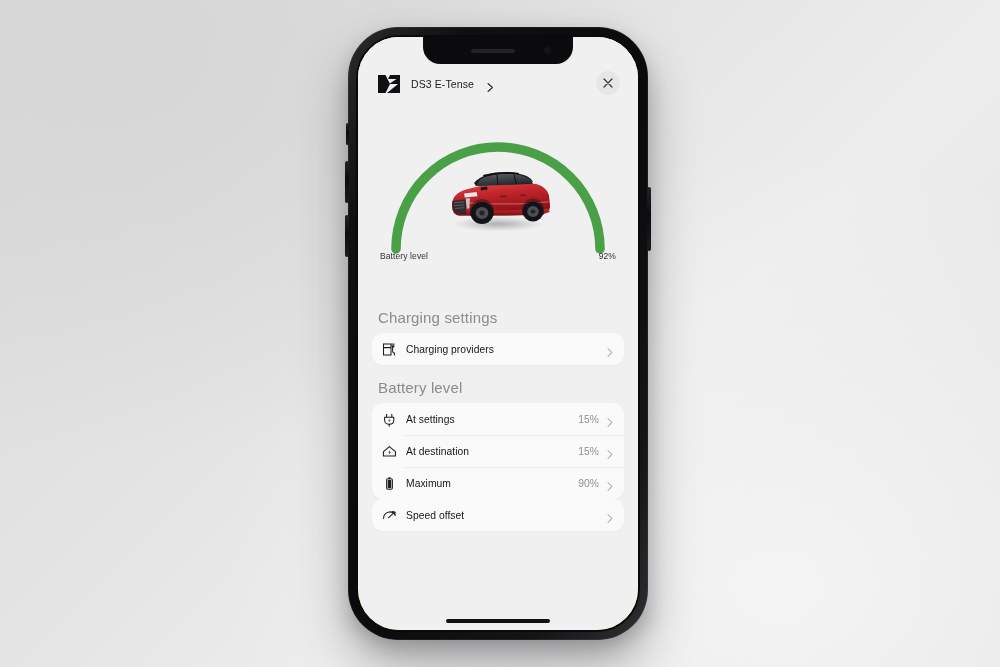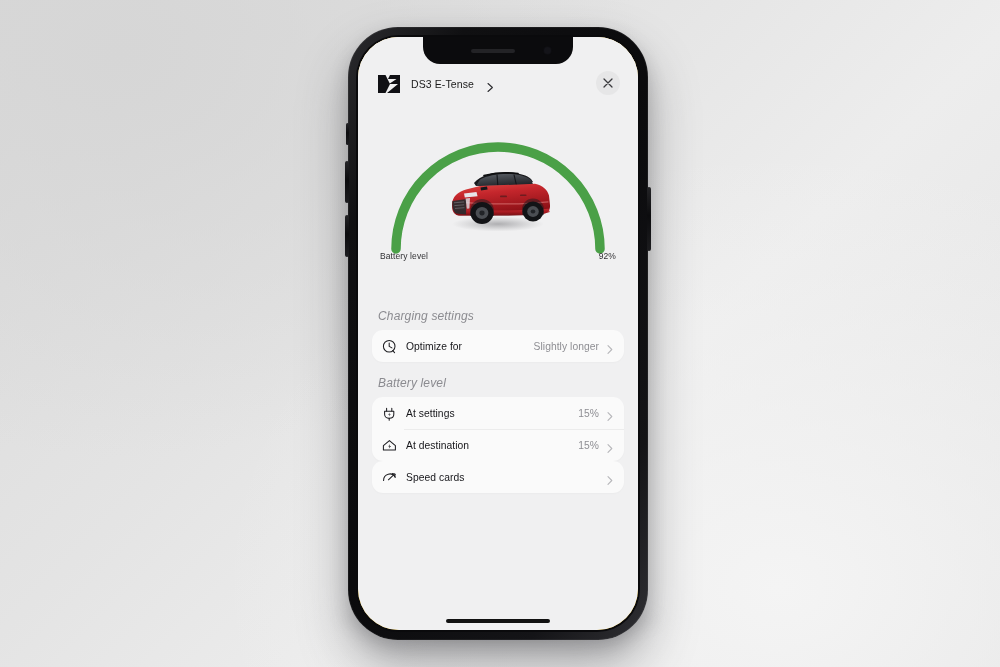--- a/index.html
+++ b/index.html
@@ -148,25 +148,24 @@
   .gauge-label-left  { font-size: 8.5px; color: #303033; letter-spacing: 0.1px; }
   .gauge-label-right { font-size: 8.5px; color: #303033; letter-spacing: 0.1px; text-align: center; }
 
   
   .app-body {
     flex: 1 1 auto;
     overflow: hidden;
     padding: 0 14px;
   }
   .section-title {
-    font-size: 12px;
+    font-size: 15px;
     color: #8b8b90;
     letter-spacing: 0.15px;
     padding: 14px 6px 7px 6px;
-    font-style: italic;
   }
   .card {
     background: #fafafa;
     border-radius: 11px;
     overflow: hidden;
     box-shadow: 0 1px 2px rgba(0,0,0,0.025);
   }
   .row {
     display: flex; align-items: center;
     height: 32px;
@@ -325,38 +324,40 @@
             <span class="gauge-label-left">Battery level</span>
             <span class="gauge-label-right">92%</span>
           </div>
         </div>
 
         <div class="app-body">
 
           <div class="section-title">Charging settings</div>
           <div class="card">
 
-
-
             <div class="row">
               <span class="row-icon">
                 <svg viewBox="0 0 17 17" xmlns="http://www.w3.org/2000/svg">
-                  <circle cx="8.2" cy="8.2" r="5.8" fill="none" stroke="#1e1e22" stroke-width="1.05"></circle>
-                  <path d="M8.2 4.9 L8.2 8.4 L10.9 9.9" fill="none" stroke="#1e1e22" stroke-width="1.05" stroke-linecap="round" stroke-linejoin="round"></path>
-                  <path d="M11.6 12.6 L13.6 14.6" stroke="#1e1e22" stroke-width="1.05" stroke-linecap="round"></path>
-                </svg>
-              </span>
-              <span class="row-label">Optimize for</span>
-              <span class="row-value">Slightly longer</span>
+                  <rect x="2.5" y="3" width="7.5" height="11" fill="none" stroke="#1e1e22" stroke-width="1.05"></rect>
+                  <path d="M2.5 6.6 L10 6.6" stroke="#1e1e22" stroke-width="1.05"></path>
+                  <path d="M11.6 6 L11.6 10.2 C11.6 11.3 12.5 12 13.4 12 L13.4 14" fill="none" stroke="#1e1e22" stroke-width="1.05" stroke-linecap="round"></path>
+                  <path d="M11.1 2.8 L11.1 5.2 M12.8 2.8 L12.8 5.2" stroke="#1e1e22" stroke-width="1.05" stroke-linecap="round"></path>
+                  <rect x="10.7" y="5.1" width="2.6" height="1.4" rx="0.4" fill="#1e1e22"></rect>
+                </svg>
+              </span>
+              <span class="row-label">Charging providers</span>
+              <span class="row-value"></span>
               <span class="row-chev">
                 <svg viewBox="0 0 8 11" xmlns="http://www.w3.org/2000/svg">
                   <path d="M2 1.6 L5.8 5.5 L2 9.4" fill="none" stroke="#b7b7bb" stroke-width="1.1" stroke-linecap="round" stroke-linejoin="round"></path>
                 </svg>
               </span>
             </div>
+
+
           </div>
 
           <div class="section-title">Battery level</div>
           <div class="card">
 
             <div class="row">
               <span class="row-icon">
                 <svg viewBox="0 0 17 17" xmlns="http://www.w3.org/2000/svg">
                   <path d="M3.6 6.2 L12.8 6.2 L12.8 9.2 C12.8 11.6 10.9 13.3 8.2 13.3 C5.5 13.3 3.6 11.6 3.6 9.2 Z" fill="none" stroke="#1e1e22" stroke-width="1.05" stroke-linejoin="round"></path>
                   <path d="M5.6 3.2 L5.6 6 M10.8 3.2 L10.8 6" stroke="#1e1e22" stroke-width="1.05" stroke-linecap="round"></path>
@@ -382,32 +383,48 @@
               </span>
               <span class="row-label">At destination</span>
               <span class="row-value">15%</span>
               <span class="row-chev">
                 <svg viewBox="0 0 8 11" xmlns="http://www.w3.org/2000/svg">
                   <path d="M2 1.6 L5.8 5.5 L2 9.4" fill="none" stroke="#b7b7bb" stroke-width="1.1" stroke-linecap="round" stroke-linejoin="round"></path>
                 </svg>
               </span>
             </div>
 
+            <div class="row">
+              <span class="row-icon">
+                <svg viewBox="0 0 17 17" xmlns="http://www.w3.org/2000/svg">
+                  <rect x="5.6" y="3.7" width="5.8" height="10.6" rx="1.2" fill="none" stroke="#1e1e22" stroke-width="1.05"></rect>
+                  <rect x="6.7" y="4.8" width="3.6" height="8.4" rx="0.7" fill="#1e1e22"></rect>
+                  <rect x="7.2" y="2.2" width="2.6" height="1.4" rx="0.5" fill="#1e1e22"></rect>
+                </svg>
+              </span>
+              <span class="row-label">Maximum</span>
+              <span class="row-value">90%</span>
+              <span class="row-chev">
+                <svg viewBox="0 0 8 11" xmlns="http://www.w3.org/2000/svg">
+                  <path d="M2 1.6 L5.8 5.5 L2 9.4" fill="none" stroke="#b7b7bb" stroke-width="1.1" stroke-linecap="round" stroke-linejoin="round"></path>
+                </svg>
+              </span>
+            </div>
           </div>
 
           <div class="card">
             <div class="row">
               <span class="row-icon">
                 <svg viewBox="0 0 17 17" xmlns="http://www.w3.org/2000/svg">
                   <path d="M2.6 11.4 A 6.3 6.3 0 0 1 14.4 8.2" fill="none" stroke="#1e1e22" stroke-width="1.05" stroke-linecap="round"></path>
                   <path d="M7.4 10.8 L13.2 5.4" stroke="#1e1e22" stroke-width="1.05" stroke-linecap="round"></path>
                   <path d="M11.4 4.6 L14.3 5.0 L13.6 7.9" fill="none" stroke="#1e1e22" stroke-width="1.0" stroke-linecap="round" stroke-linejoin="round"></path>
                 </svg>
               </span>
-              <span class="row-label">Speed cards</span>
+              <span class="row-label">Speed offset</span>
               <span class="row-value"></span>
               <span class="row-chev">
                 <svg viewBox="0 0 8 11" xmlns="http://www.w3.org/2000/svg">
                   <path d="M2 1.6 L5.8 5.5 L2 9.4" fill="none" stroke="#b7b7bb" stroke-width="1.1" stroke-linecap="round" stroke-linejoin="round"></path>
                 </svg>
               </span>
             </div>
           </div>
 
         </div>

